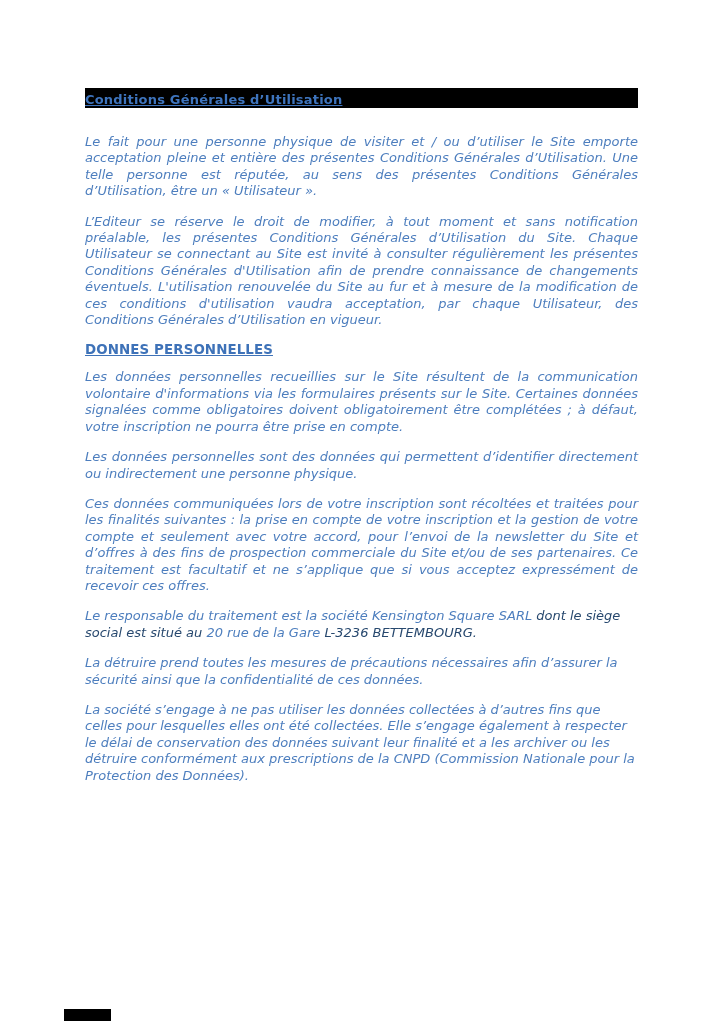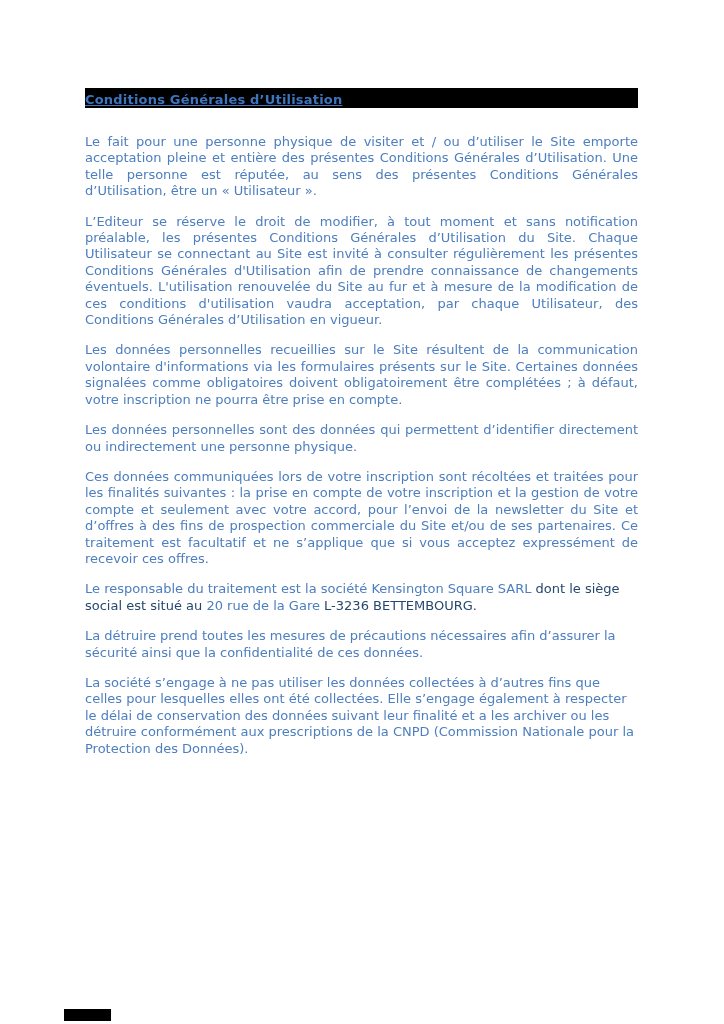--- a/index.html
+++ b/index.html
@@ -40,20 +40,21 @@
     text-decoration: underline;
     margin: 0 0 12px 0;
     letter-spacing: 0.1px;
   }
   .para {
     color: #4d7ebe;
     font-size: 13px;
     line-height: 16.4px;
     text-align: justify;
     margin: 0 0 14px 0;
+    font-style: italic;
   }
   .para.align-left {
     text-align: left;
   }
   .seg-dark {
     color: #27486e;
   }
   .section {
     margin: 0;
   }
@@ -80,20 +81,21 @@
 
   <div class="section">
     <p class="para">Le fait pour une personne physique de visiter et / ou d’utiliser le Site emporte acceptation pleine et entière des présentes Conditions Générales d’Utilisation. Une telle personne est réputée, au sens des présentes Conditions Générales d’Utilisation, être un « Utilisateur ».</p>
   </div>
 
   <div class="section">
     <p class="para">L’Editeur se réserve le droit de modifier, à tout moment et sans notification préalable, les présentes Conditions Générales d’Utilisation du Site. Chaque Utilisateur se connectant au Site est invité à consulter régulièrement les présentes Conditions Générales d'Utilisation afin de prendre connaissance de changements éventuels. L'utilisation renouvelée du Site au fur et à mesure de la modification de ces conditions d'utilisation vaudra acceptation, par chaque Utilisateur, des Conditions Générales d’Utilisation en vigueur.</p>
   </div>
 
   <div class="section">
+    <div class="section-heading">DONNES PERSONNELLES</div>
     <p class="para">Les données personnelles recueillies sur le Site résultent de la communication volontaire d'informations via les formulaires présents sur le Site. Certaines données signalées comme obligatoires doivent obligatoirement être complétées ; à défaut, votre inscription ne pourra être prise en compte.</p>
     <p class="para">Les données personnelles sont des données qui permettent d’identifier directement ou indirectement une personne physique.</p>
     <p class="para">Ces données communiquées lors de votre inscription sont récoltées et traitées pour les finalités suivantes : la prise en compte de votre inscription et la gestion de votre compte et seulement avec votre accord, pour l’envoi de la newsletter du Site et d’offres à des fins de prospection commerciale du Site et/ou de ses partenaires. Ce traitement est facultatif et ne s’applique que si vous acceptez expressément de recevoir ces offres.</p>
 
     <p class="para align-left"><span>Le responsable du traitement est la société Kensington Square SARL </span><span class="seg-dark">dont le siège social est situé au </span><span>20 rue de la Gare </span><span class="seg-dark">L-3236 BETTEMBOURG.</span></p>
 
     <p class="para align-left">La détruire prend toutes les mesures de précautions nécessaires afin d’assurer la sécurité ainsi que la confidentialité de ces données.</p>
     <p class="para align-left">La société s’engage à ne pas utiliser les données collectées à d’autres fins que celles pour lesquelles elles ont été collectées. Elle s’engage également à respecter le délai de conservation des données suivant leur finalité et a les archiver ou les détruire conformément aux prescriptions de la CNPD (Commission Nationale pour la Protection des Données).</p>
   </div>
 

